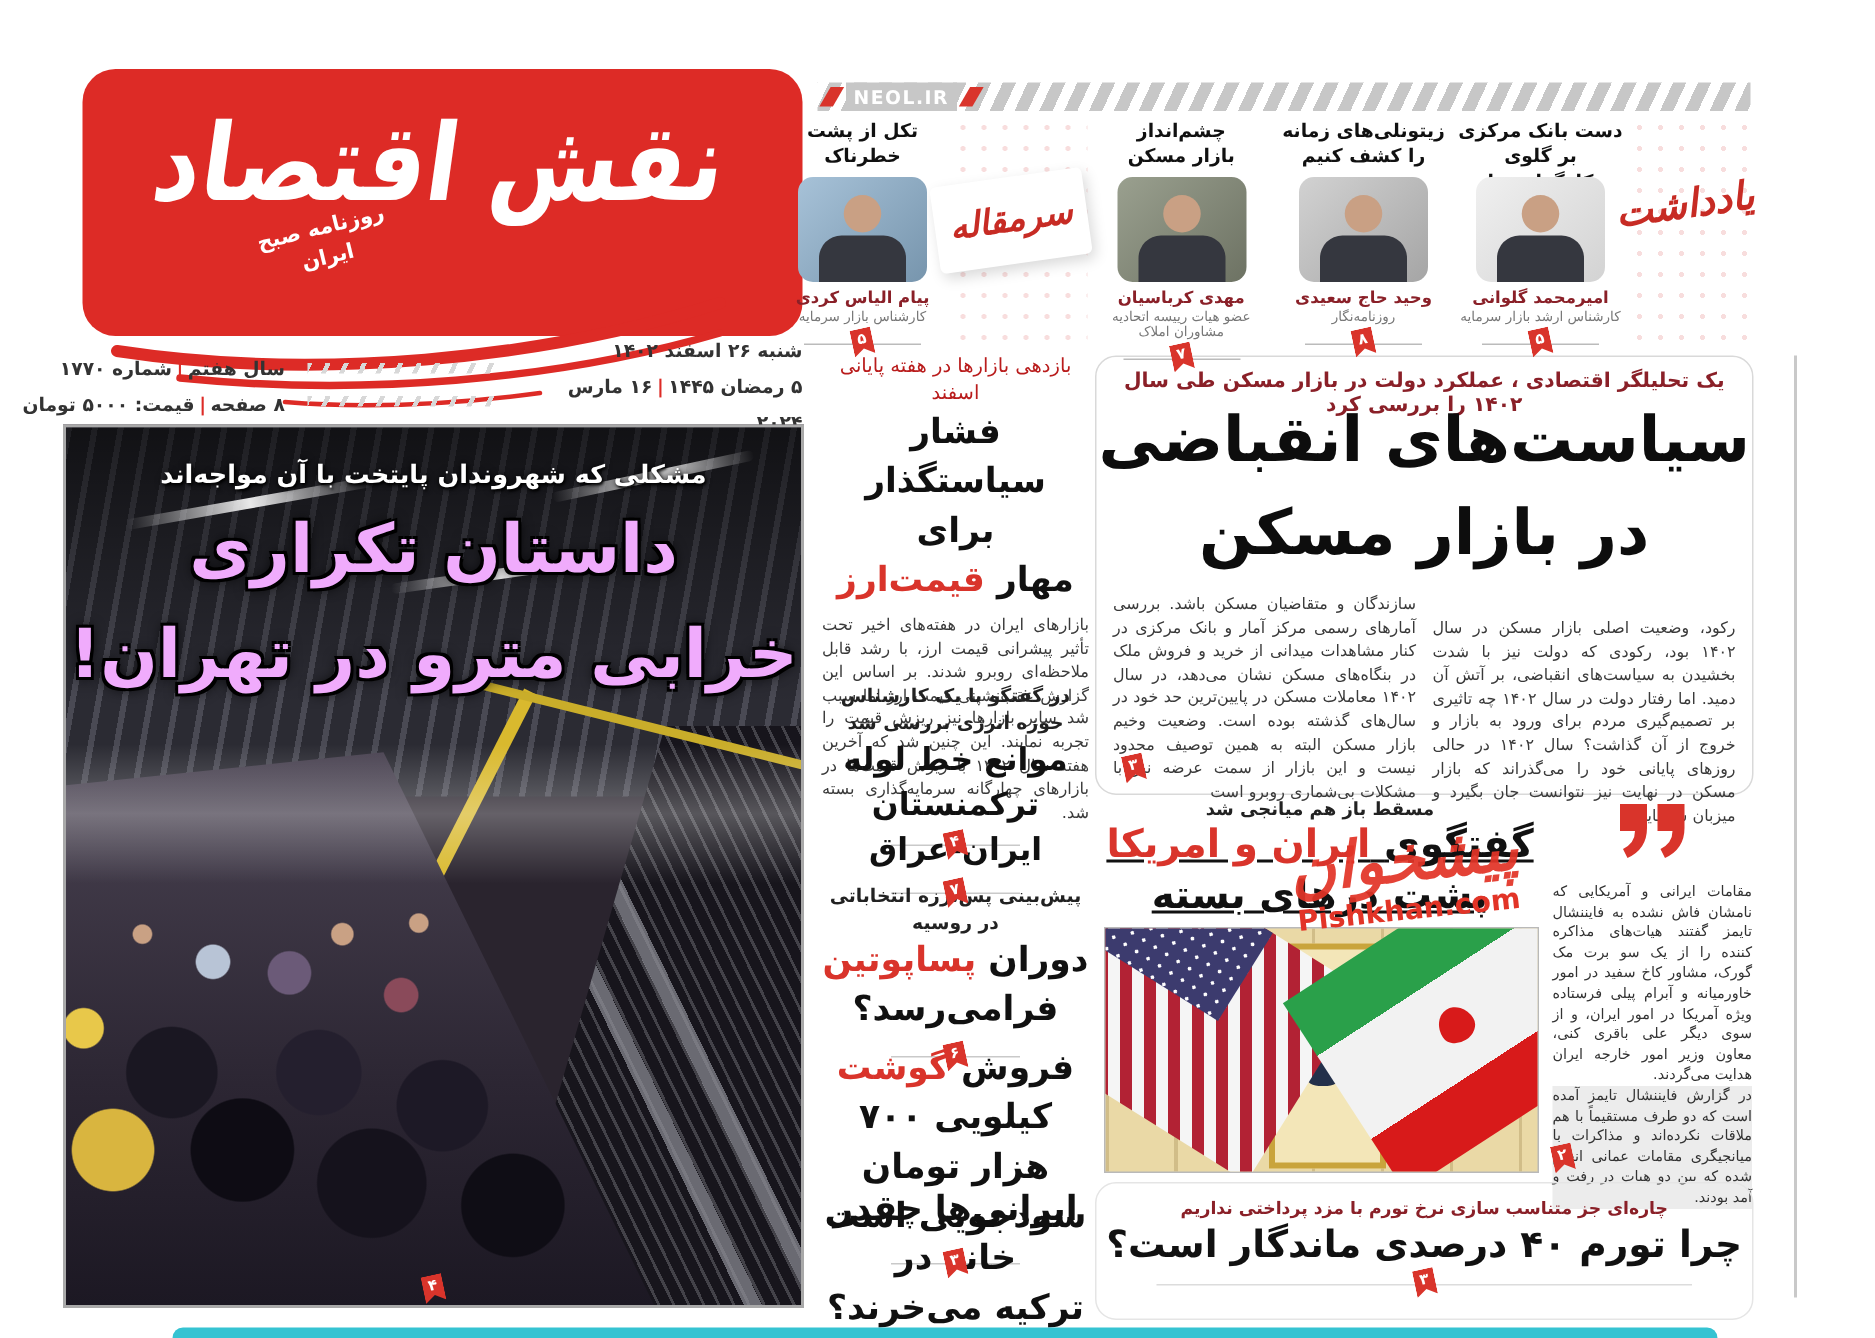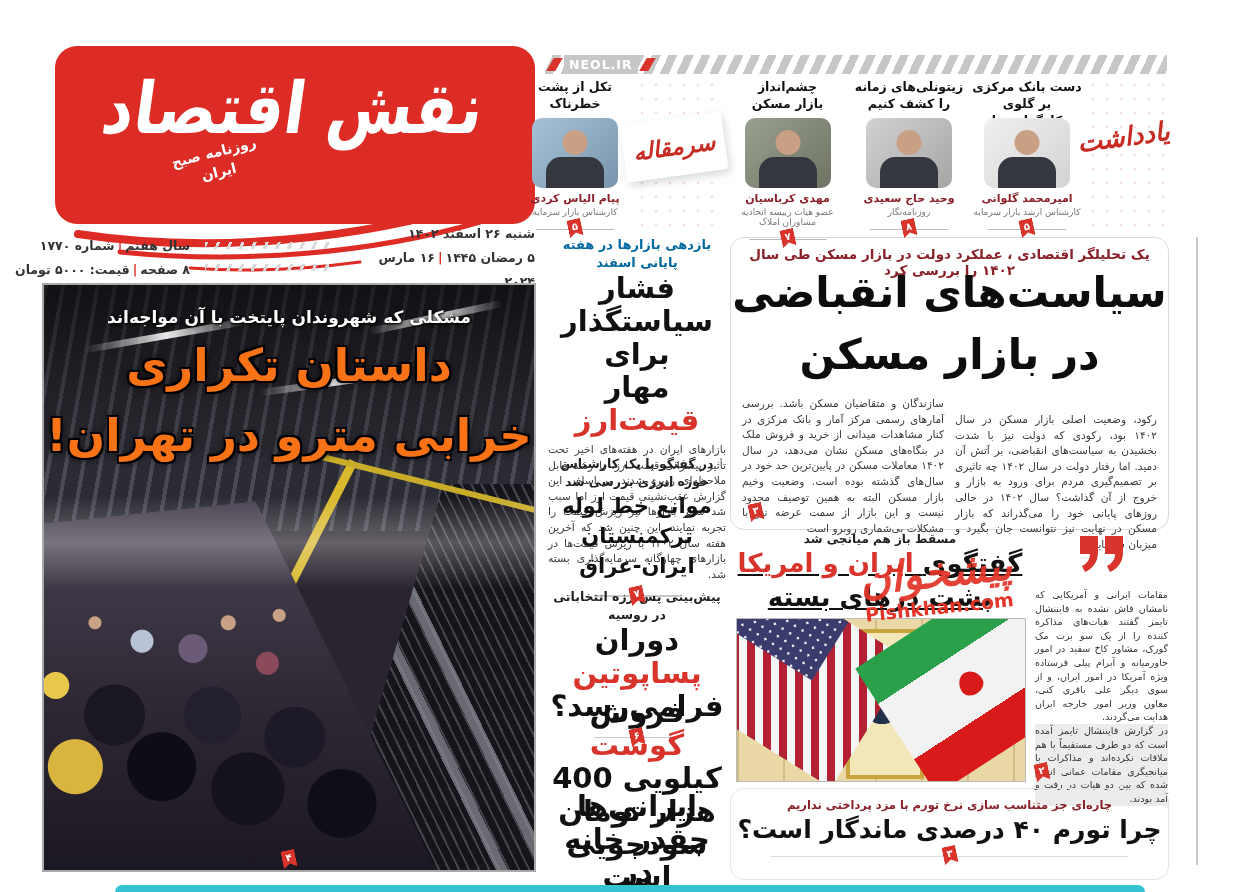--- a/index.html
+++ b/index.html
@@ -54,21 +54,21 @@
         radial-gradient(circle at 57% 44%, #8a4a5a 0 11px, transparent 12px),
         radial-gradient(circle at 25% 38%, #b8c4d6 0 11px, transparent 12px),
         radial-gradient(circle at 47% 33%, #c9a184 0 7px, transparent 8px),
         radial-gradient(circle at 60% 31%, #c9a184 0 6px, transparent 7px),
         radial-gradient(circle at 13% 33%, #c9a184 0 6px, transparent 7px),
         linear-gradient(180deg,#4a4352 0,#2c2633 60%,#1c1823 100%);}
   .mp-haze{position:absolute;left:0;top:36%;width:100%;height:16%;
       background:linear-gradient(180deg,transparent,rgba(255,255,255,.28),transparent);}
   .ps-kicker{position:absolute;left:0;top:22px;width:100%;text-align:center;color:#fff;
       font-size:17px;font-weight:bold;text-shadow:0 0 5px #000,1px 1px 2px #000;}
-  .ps-h{position:absolute;left:0;width:100%;text-align:center;color:#f97316;font-weight:bold;font-size:45px;
+  .ps-h{position:absolute;left:0;width:100%;text-align:center;color:#f0abfc;font-weight:bold;font-size:45px;
       text-shadow:2px 2px 0 #000,-2px -2px 0 #000,2px -2px 0 #000,-2px 2px 0 #000,0 0 9px #000;}
   .ps-h1{top:54px;} .ps-h2{top:124px;}
 
   
   .topstrip{position:absolute;left:545px;top:55px;width:622px;height:19px;direction:ltr;
       background:repeating-linear-gradient(115deg,#ffffff 0 7px,#c7c7c7 7px 15px);
       display:flex;align-items:center;padding:0;}
   .site-chip{display:flex;align-items:center;background:#c7c7c7;height:19px;padding:0 5px;justify-content:center;}
   .site{color:#fff;font-weight:bold;font-size:12.5px;letter-spacing:1px;font-family:"DejaVu Sans",sans-serif;}
   .rslash{display:inline-block;width:9px;height:13px;background:#d9342b;transform:skewX(-30deg);margin:0 5px;}
@@ -95,23 +95,23 @@
       clip-path:polygon(0 0,100% 0,100% 100%,50% 75%,0 100%);transform:rotate(-12deg);z-index:2;}
   .c-sep .rib{position:absolute;left:50%;top:0;transform:translateX(-50%) rotate(-12deg);}
   .dotbg{background-image:radial-gradient(rgba(225,120,120,.25) 1.5px,transparent 1.6px);background-size:14px 14px;}
   .callig{color:#c72b24;font-weight:bold;font-style:italic;}
   .callig-card{display:inline-block;background:#fff;box-shadow:2px 4px 9px rgba(0,0,0,.15);
       padding:16px 10px;transform:rotate(-8deg);border-radius:4px;margin-top:40px;font-size:23px;}
   .yad-label{display:inline-block;margin-top:44px;font-size:26px;transform:rotate(-8deg);}
 
   
   .art{position:absolute;left:548px;width:178px;text-align:center;}
-  .k-red{color:#0369a1;font-weight:bold;font-size:13px;line-height:18px;}
+  .k-red{color:#b91c1c;font-weight:normal;font-size:13px;line-height:18px;}
   .k-blk{color:#222;font-weight:bold;font-size:12.5px;line-height:18px;}
-  .mh1{color:#111;font-weight:bold;font-size:29px;line-height:33px;text-align:center;}
+  .mh1{color:#111;font-weight:bold;font-size:23px;line-height:33px;text-align:center;}
   .mh2{color:#111;font-weight:bold;font-size:21px;line-height:30px;}
   .red{color:#d9342b;}
   .mbody{font-size:10.8px;line-height:15.6px;text-align:justify;color:#3a3a3a;margin-top:5px;}
   .sep{position:relative;height:22px;margin-top:4px;}
   .sep::before{content:"";position:absolute;left:26%;right:26%;top:10px;border-top:1px solid #c9c9c9;}
   .sep .rib{position:absolute;left:50%;top:1px;transform:translateX(-50%) rotate(-12deg);}
 
   
   .lead-box{position:absolute;left:730px;top:237px;width:437px;height:291px;
       border:1.5px solid #d9d9d9;border-radius:14px;}
@@ -319,21 +319,21 @@
       <div><span>دوران</span> <span class="red">پساپوتین</span></div>
       <div>فرامی‌رسد؟</div>
     </div>
     <div class="sep">
         <span class="rib">۶</span>
       </div>
   </div>
 
   <div class="art" style="top:696px;">
     <div class="mh1">
-      <div><span>فروش</span> <span class="red">گوشت</span> <span>کیلویی 400</span></div>
+      <div><span>فروش</span> <span class="red">گوشت</span> <span>کیلویی ۷۰۰</span></div>
       <div>هزار تومان سودجویی است</div>
     </div>
     <div class="sep">
         <span class="rib">۳</span>
       </div>
   </div>
 
   <div class="art" style="top:790px;">
     <div class="mh1">
       <div>ایرانی‌ها چقدر خانه در</div>

